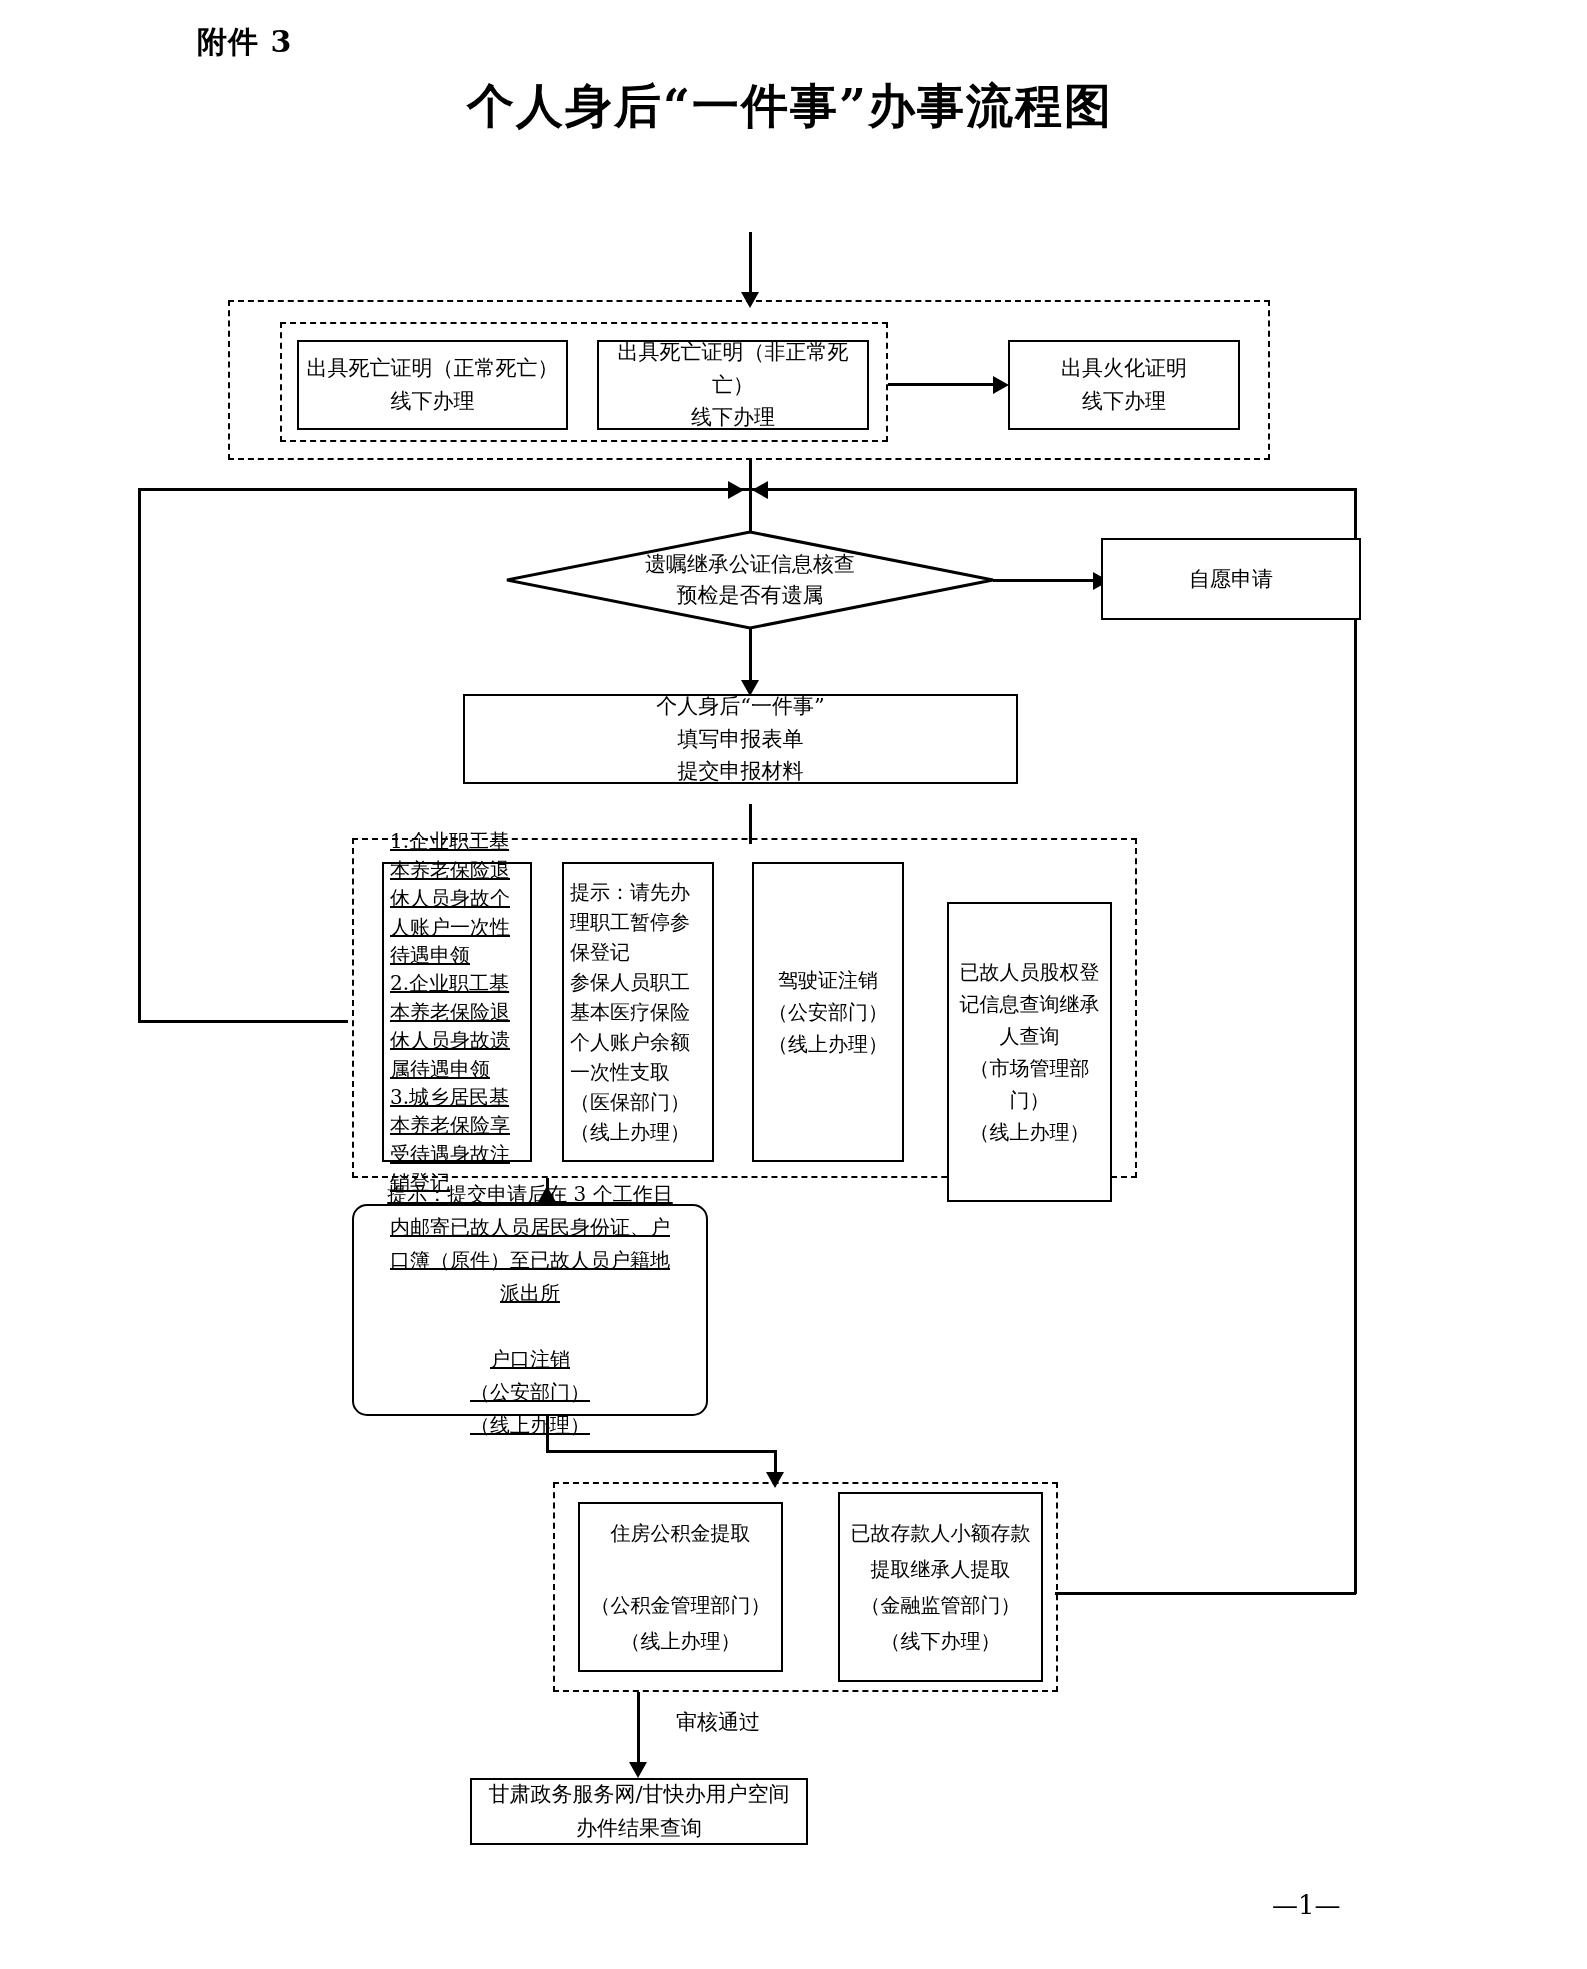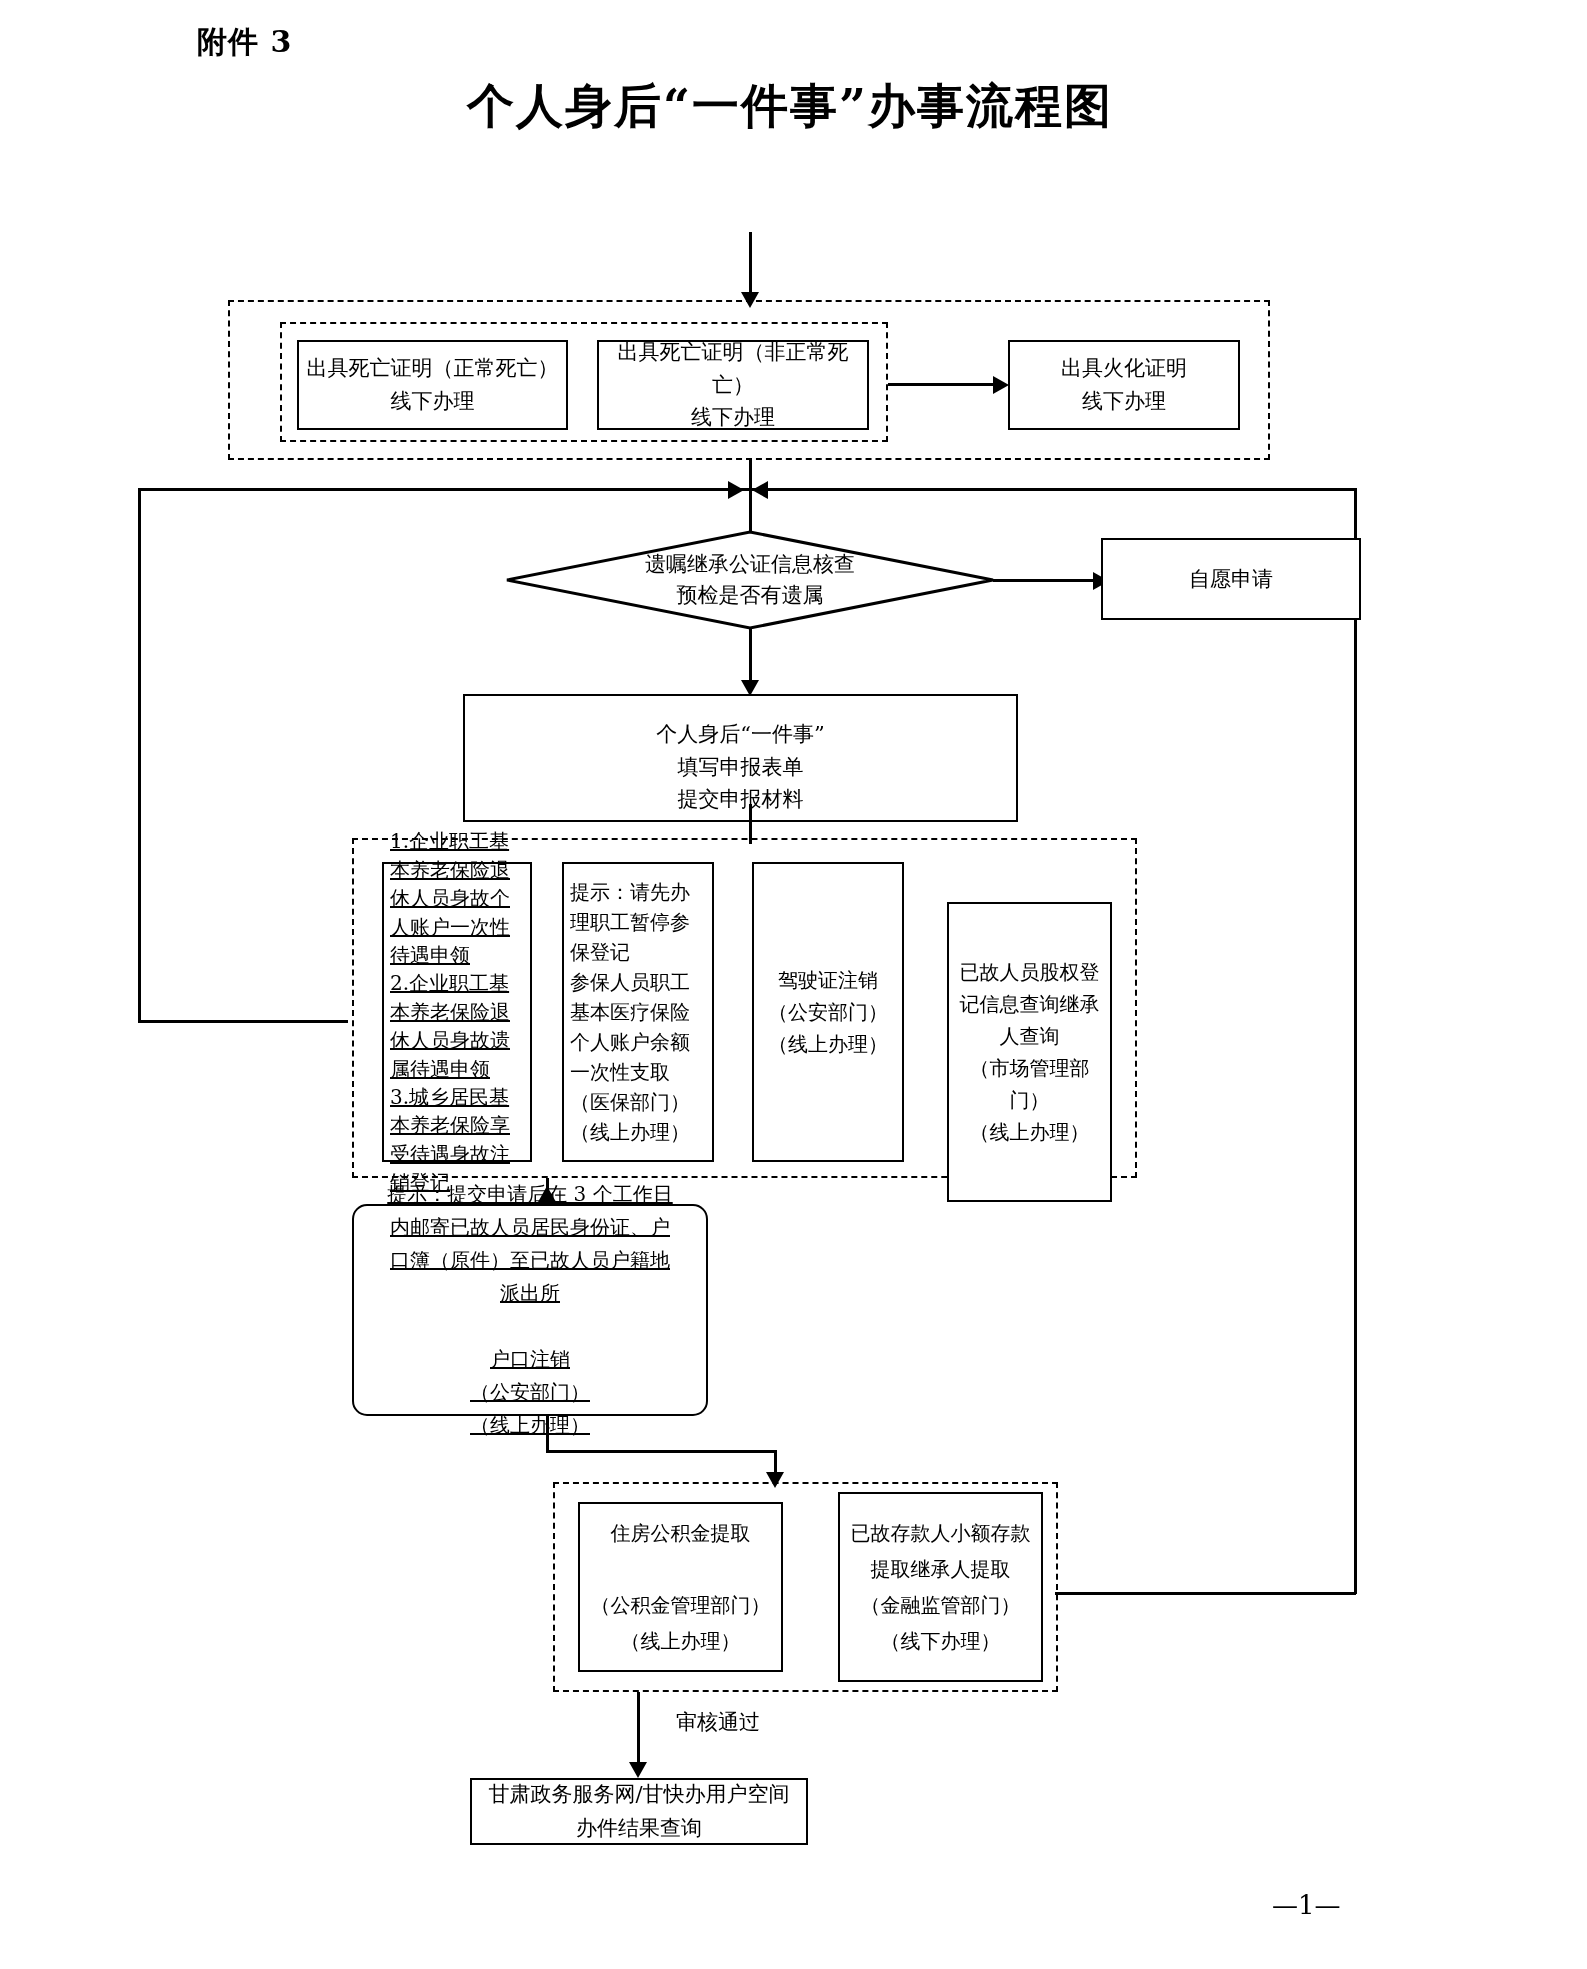--- a/index.html
+++ b/index.html
@@ -112,21 +112,21 @@
   <div class="abs ln hl" style="left:993px;top:579px;width:105px;"></div>
   <div class="arrow-r" style="left:1093px;top:572px;"></div>
 
   <div class="abs box" style="left:1101px;top:538px;width:260px;height:82px;">
     <span class="inner">自愿申请</span>
   </div>
 
   <div class="abs ln vl" style="left:749px;top:628px;height:60px;"></div>
   <div class="arrow-d" style="left:741px;top:680px;"></div>
 
-  <div class="abs box" style="left:463px;top:694px;width:555px;height:128px;align-items:flex-end;">
+  <div class="abs box" style="left:463px;top:694px;width:555px;height:90px;">
     <span class="inner nowrap">个人身后“一件事”
 填写申报表单
 提交申报材料</span>
   </div>
 
   <div class="abs ln vl" style="left:749px;top:804px;height:40px;"></div>
 
   <div class="abs dashframe" style="left:352px;top:838px;width:785px;height:340px;"></div>
 
   <div class="abs box top left" style="left:382px;top:862px;width:150px;height:300px;font-size:20px;line-height:1.42;padding:8px 6px;">

